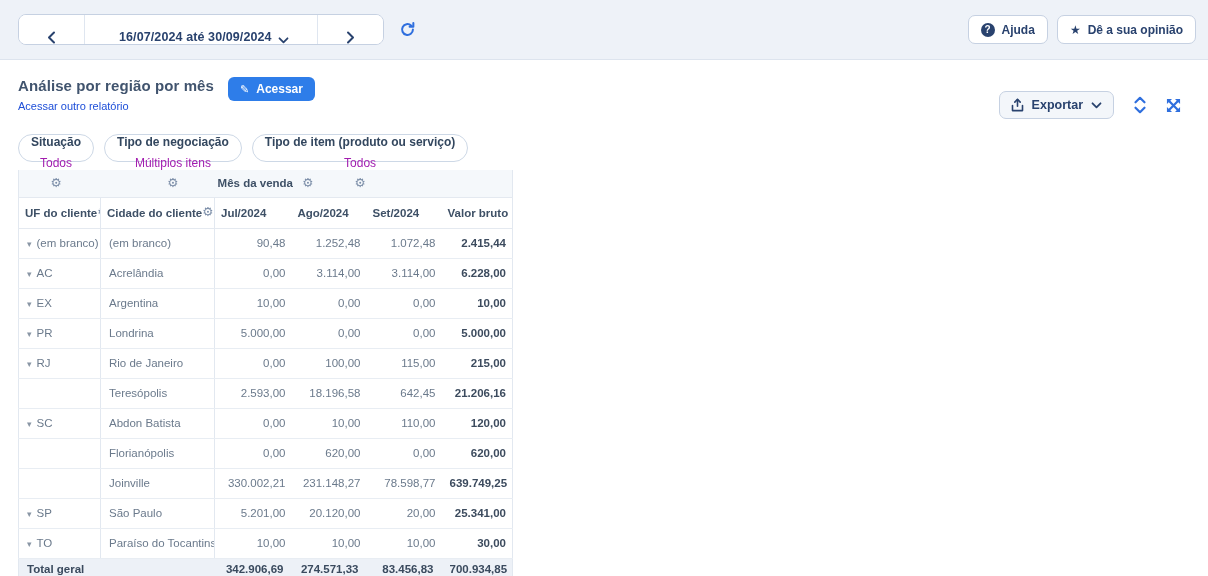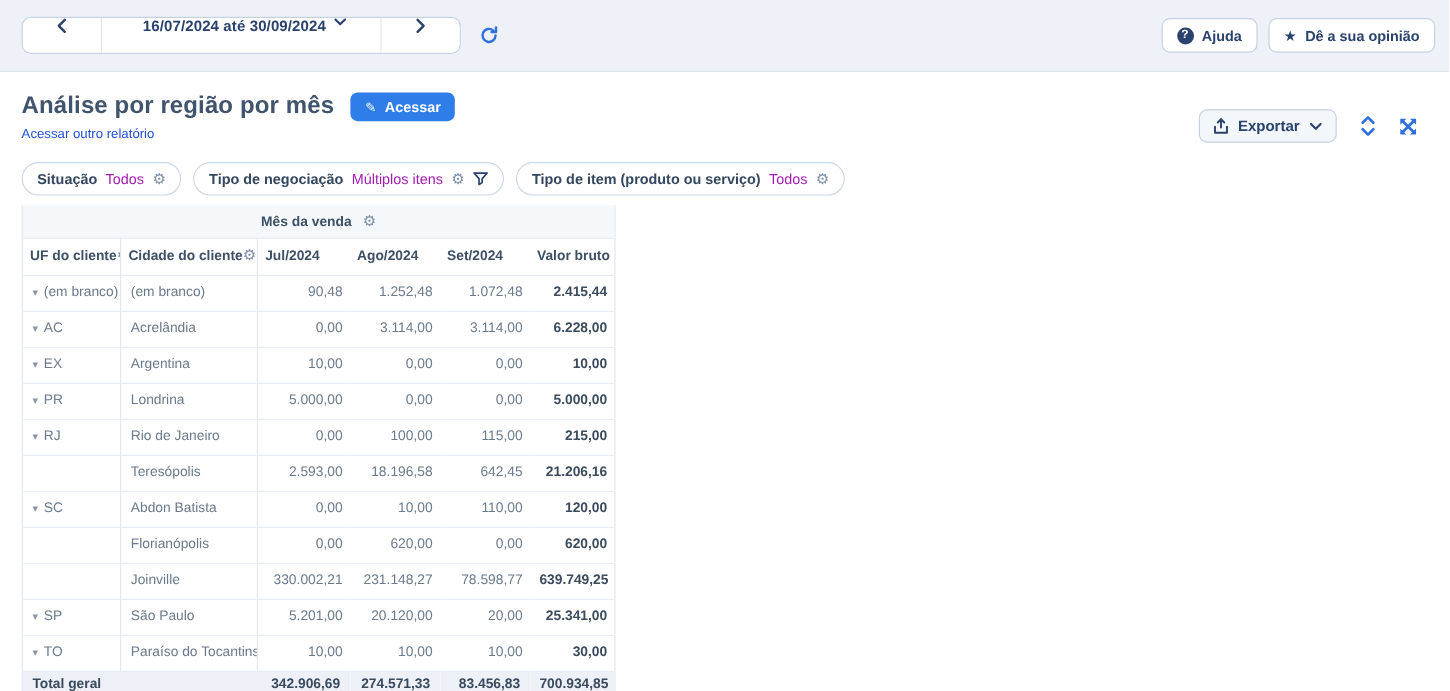--- a/index.html
+++ b/index.html
@@ -9,62 +9,62 @@
 
   
   .topbar {
     height: 60px; background: #eef2f8; border-bottom: 1px solid #dde4ee;
     display: flex; align-items: center; padding: 0 12px 0 18px;
   }
   .date-group {
     display: inline-flex; align-items: stretch; height: 31px;
     background: #fff; border: 1px solid #c6d1e2; border-radius: 8px; overflow: hidden;
   }
-  .date-seg { display: flex; align-items: flex-start; padding: 0 28px; cursor: pointer; background: #fff; border: none; }
+  .date-seg { display: flex; align-items: flex-end; padding: 0 28px; cursor: pointer; background: #fff; border: none; }
   .date-seg + .date-seg { border-left: 1px solid #dfe6f0; }
   .date-label { font-size: 12.5px; font-weight: 700; color: #29426e; padding: 0 6px; letter-spacing: .1px; }
   .refresh-btn { background: none; border: none; margin-left: 15px; cursor: pointer; display: flex; align-items: center; }
   .topbar-right { margin-left: auto; display: flex; gap: 9px; }
   .tb-btn {
     display: inline-flex; align-items: center; gap: 7px; height: 29px;
     background: #fff; border: 1px solid #c6d1e2; border-radius: 7px;
     padding: 0 12px; font-size: 12px; font-weight: 700; color: #29426e;
     font-family: "Liberation Sans", sans-serif; cursor: pointer;
   }
   .q-circle {
     width: 14px; height: 14px; border-radius: 50%; background: #29426e; color: #fff;
     font-size: 10px; font-weight: 700; display: inline-flex; align-items: center; justify-content: center;
   }
   .ico-font { font-family: "DejaVu Sans", sans-serif; }
   .star-ic { color: #29426e; font-size: 12px; }
 
   
   .report-head { display: flex; align-items: flex-start; padding: 17px 27px 0 18px; }
-  .page-title { font-size: 20px; font-weight: 700; color: #41546e; letter-spacing: .1px; }
+  .page-title { font-size: 15px; font-weight: 700; color: #41546e; letter-spacing: .1px; }
   .other-link { display: inline-block; margin-top: 6px; font-size: 11px; color: #1d4ed8; text-decoration: none; cursor: pointer; }
   .edit-btn {
     margin-left: 14px; margin-top: 0; display: inline-flex; align-items: center; gap: 7px;
     background: #2e7de9; color: #fff; border: none; border-radius: 6px; height: 24px;
     padding: 0 12px; font-size: 12px; font-weight: 700; font-family: "Liberation Sans", sans-serif; cursor: pointer;
   }
   .pencil { font-size: 11px; line-height: 1; }
   .head-right { margin-left: auto; display: flex; align-items: center; gap: 19px; margin-top: 14px; }
   .export-btn {
     display: inline-flex; align-items: center; gap: 8px; height: 28px;
     background: #f3f6fa; border: 1px solid #c6d1e2; border-radius: 7px; padding: 0 11px;
     font-size: 12.5px; font-weight: 700; color: #29426e; font-family: "Liberation Sans", sans-serif; cursor: pointer;
   }
   .icon-btn { background: none; border: none; cursor: pointer; display: flex; align-items: center; }
 
   
   .filters { display: flex; gap: 10px; padding: 15px 0 0 18px; }
   .chip {
     display: inline-flex; align-items: center; gap: 7px; height: 28px;
     border: 1px solid #cdd8e6; border-radius: 15px; background: #fff; padding: 0 12px;
-    font-size: 12px; cursor: pointer;
+    font-size: 12px; cursor: pointer; flex-direction: column;
   }
   .chip .lbl { font-weight: 700; color: #33475f; }
   .chip .val { color: #a21caf; }
   .gear { color: #7d8fa9; font-size: 12.5px; line-height: 1; cursor: pointer; }
 
   
   .tablewrap { margin: 8px 0 0 18px; }
   table { border-collapse: collapse; table-layout: fixed; width: 494px;
           border-left: 1px solid #e2e8f0; border-right: 1px solid #e2e8f0; }
   th, td { font-size: 11.5px; overflow: hidden; white-space: nowrap; }

